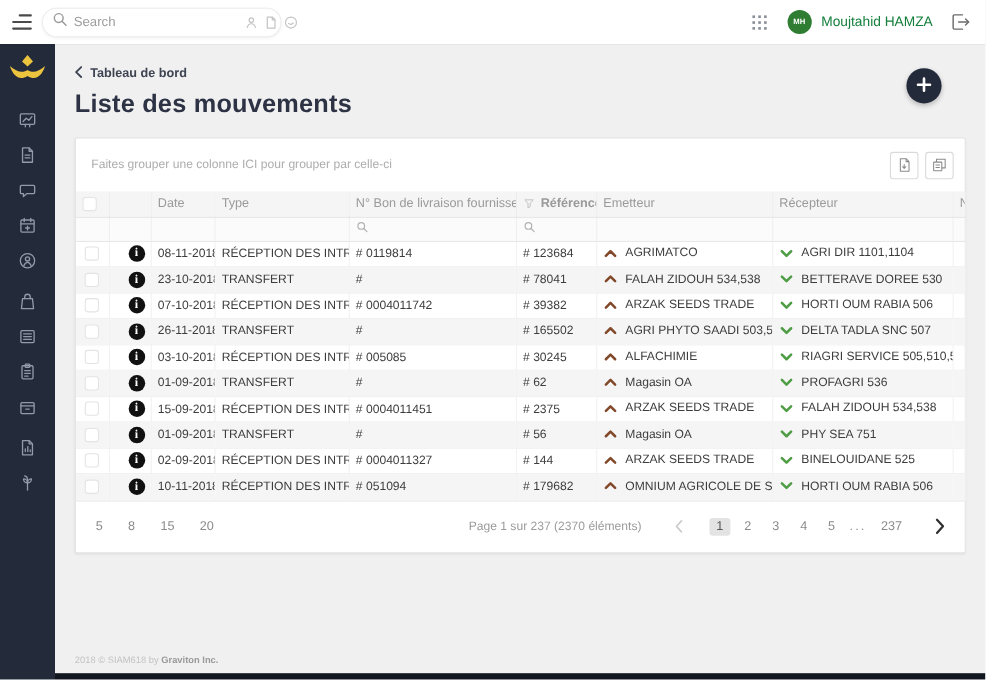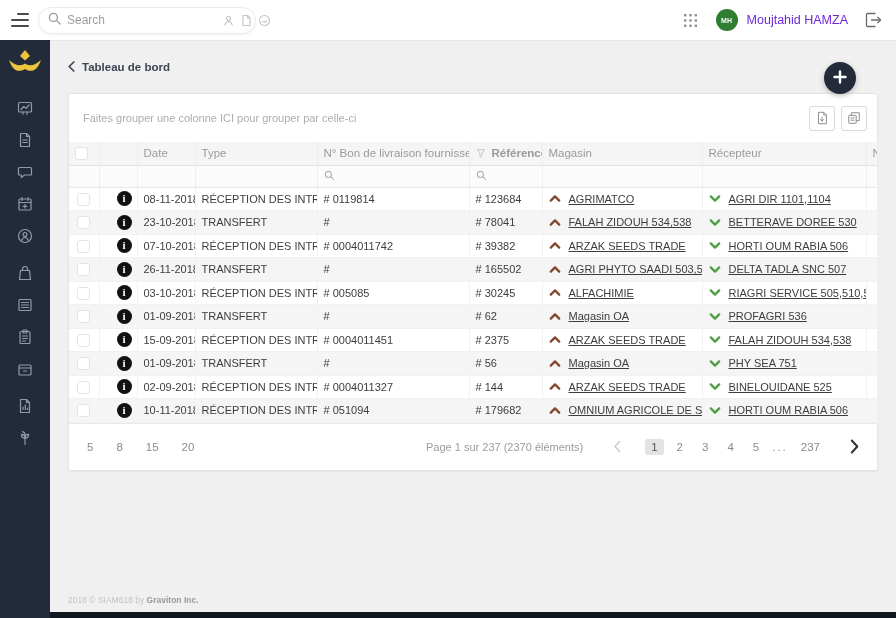--- a/index.html
+++ b/index.html
@@ -19,21 +19,21 @@
                  background:#fff; box-shadow:0 1px 3px rgba(0,0,0,0.05); display:flex; align-items:center; padding:0 9px; }
   .search-pill input { border:none; outline:none; flex:1; font-size:12px; color:#555; margin-left:6px;
                        font-family:"Liberation Sans", sans-serif; background:transparent; }
   .search-pill input::placeholder { color:#9d9d9d; }
   .pill-icons { display:flex; align-items:center; gap:5px; }
   .pill-icons span { display:inline-flex; cursor:pointer; }
   .topbar-right { position:absolute; right:14px; top:0; height:40px; display:flex; align-items:center; }
   .apps-grid { display:inline-flex; cursor:pointer; margin-right:18px; }
   .avatar { width:22px; height:22px; border-radius:50%; background:var(--avatar-green,#2e7d32); color:#fff;
             font-size:7px; font-weight:bold; display:flex; align-items:center; justify-content:center; cursor:pointer; }
-  .user-name { font-size:12.5px; color:#6d28d9; margin:0 16px 0 9px; }
+  .user-name { font-size:12.5px; color:#15803d; margin:0 16px 0 9px; }
   .logout { display:inline-flex; cursor:pointer; background:none; border:none; }
 
   
   .sidebar { position:absolute; left:0; top:40px; bottom:0; width:50px; background:var(--sidebar,#232a3a);
              display:flex; flex-direction:column; align-items:center; z-index:4; }
   .logo { margin-top:9px; margin-bottom:18px; cursor:pointer; }
   .side-nav { display:flex; flex-direction:column; align-items:center; }
   .nav-btn { background:none; border:none; padding:0; margin:0 0 14px 0; cursor:pointer; display:flex;
              width:28px; height:18px; align-items:center; justify-content:center; }
   .nav-btn.gap { margin-top:5px; }
@@ -74,21 +74,21 @@
              border-right:1px solid #f2f2f2; overflow:hidden; white-space:nowrap; vertical-align:middle; }
   tbody tr { background:#fff; }
   tbody tr.alt { background:#f5f5f5; }
   td.c-sel, th.c-sel { text-align:center; padding:0; }
   td.c-info { text-align:right; padding-right:5px; }
   .cb { display:inline-block; width:13px; height:13px; border:1px solid #e4e4e4; border-radius:3px;
         background:#fff; vertical-align:middle; cursor:pointer; }
   .info-ic { display:inline-flex; width:15px; height:15px; border-radius:50%; background:#111; color:#fff;
              align-items:center; justify-content:center; cursor:pointer; vertical-align:middle; }
   .info-ic::after { content:"i"; font-family:"Liberation Serif", serif; font-weight:bold; font-size:11px; line-height:1; }
-  .flowcell { display:inline-flex; align-items:center; gap:8px; max-width:100%;text-decoration:underline; }
+  .flowcell { display:inline-flex; align-items:center; gap:8px; max-width:100%; }
   .arrow { display:inline-flex; flex:none; }
 
   
   .pager { height:47px; border-top:1px solid #e9e9e9; display:flex; align-items:center;
            justify-content:space-between; padding:0 14px 0 14px; }
   .pager-sizes { display:flex; align-items:center; }
   .psize { font-size:11.5px; color:#8b8b8b; margin-right:15px; cursor:pointer; padding:2px 4px; }
   .pager-right { display:flex; align-items:center;gap:12px; }
   .pinfo { font-size:11px; color:#9b9b9b; margin-right:14px; }
   .pnav { display:inline-flex; align-items:center; cursor:pointer; background:none; border:none; padding:0 4px; }
@@ -255,20 +255,21 @@
 
   <main class="main">
     <div class="breadcrumb">
       <span>
         <svg width="7" height="11" viewBox="0 0 7 11">
             <path d="M5.8 1L1.2 5.5 5.8 10" fill="none" stroke="#3e4452" stroke-width="1.7" stroke-linecap="round" stroke-linejoin="round"></path>
           </svg>
       </span>
       <span class="bc-txt">Tableau de bord</span>
     </div>
+    <h1 class="page-title">Liste des mouvements</h1>
     <button class="fab">
       <span>
         <svg width="14" height="14" viewBox="0 0 14 14">
             <path d="M7 1.5v11M1.5 7h11" stroke="#fff" stroke-width="2.4" stroke-linecap="round"></path>
           </svg>
       </span>
     </button>
 
     <section class="card">
       <div class="group-panel">
@@ -318,21 +319,21 @@
             <th class="c-ref">
               <div class="hflex l">
                 <span class="funnel">
                   <svg width="10" height="10" viewBox="0 0 12 12">
                       <path d="M1.5 2h9L7.2 6v3.4L4.8 10.8V6L1.5 2z" fill="none" stroke="#bdbdbd" stroke-width="1"></path>
                     </svg>
                 </span>
                 <span>Référence</span>
               </div>
             </th>
-            <th class="c-emet"><span>Magasin</span></th>
+            <th class="c-emet"><span>Emetteur</span></th>
             <th class="c-recp"><span>Récepteur</span></th>
             <th class="c-last"><span>N</span></th>
           </tr>
           <tr class="frow">
             <th class="c-sel"></th>
               <th class="c-info"></th>
               <th class="c-date"></th>
             <th class="c-type"></th>
             <th class="c-bon">
               <span class="mag">

